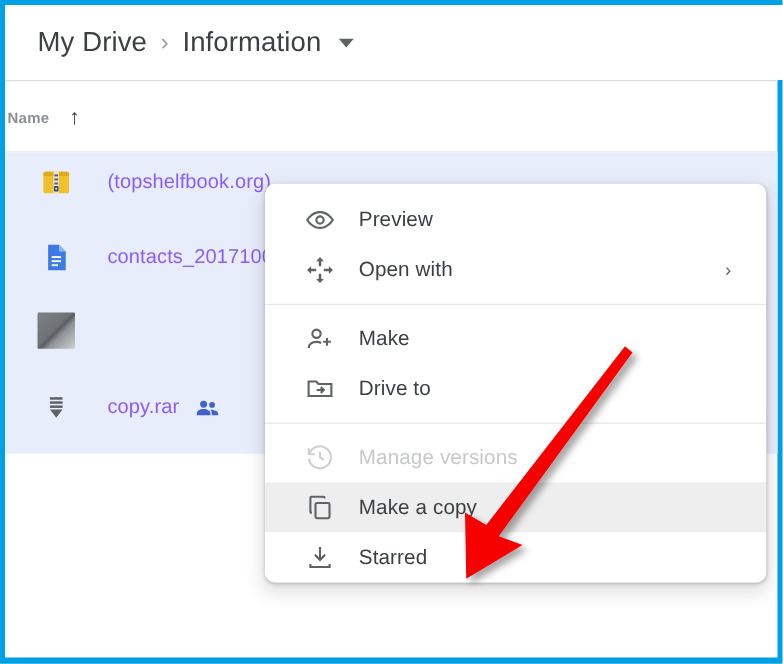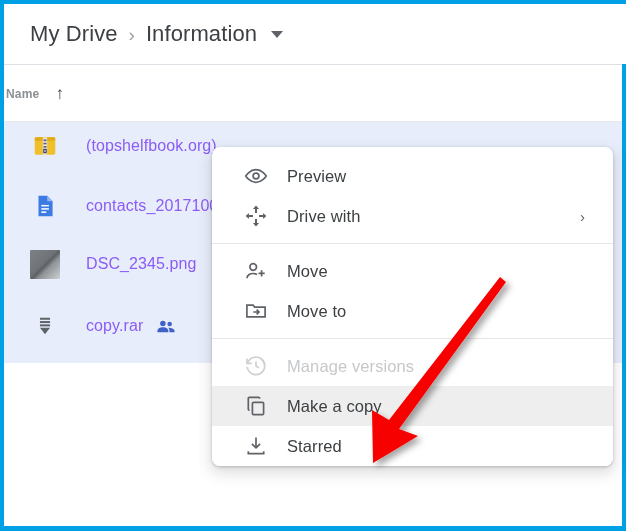--- a/index.html
+++ b/index.html
@@ -253,21 +253,20 @@
           <rect x="8.6" y="17" width="4.6" height="1.4" fill="#ffffff"></rect>
         </svg>
       </span>
       <span class="file-name">contacts_20171001</span>
     </div>
 
     <div class="file-row" style="top:118px;">
       <span class="file-icon">
         <span class="thumb"></span>
       </span>
-      <span class="file-name">DSC_2345.png</span>
     </div>
 
     <div class="file-row" style="top:180px;">
       <span class="file-icon">
         <svg width="22" height="22" viewBox="0 0 24 24">
           <rect x="6.5" y="3" width="11" height="2.2" fill="#5f6368"></rect>
           <rect x="6.5" y="6.6" width="11" height="2.2" fill="#5f6368"></rect>
           <rect x="6.5" y="10.2" width="11" height="2.2" fill="#5f6368"></rect>
           <path d="M6.5 13.8h11L12 21z" fill="#5f6368"></path>
         </svg>
@@ -296,45 +295,45 @@
       </span>
       <span class="mi-label">Preview</span>
     </div>
 
     <div class="mi">
       <span class="mi-icon">
         <svg width="24" height="24" viewBox="0 0 24 24" fill="currentColor">
           <path d="M12 1.6l3.1 3.3h-2.1v4.1h-2V4.9H8.9zM12 22.4l-3.1-3.3h2.1V15h2v4.1h2.1zM1.6 12l3.3-3.1v2.1H9v2H4.9v2.1zM22.4 12l-3.3 3.1V13H15v-2h4.1V8.9z"></path>
         </svg>
       </span>
-      <span class="mi-label">Drive with</span>
+      <span class="mi-label">Open with</span>
       <span class="mi-sub">›</span>
     </div>
 
     <div class="mi-sep"></div>
 
     <div class="mi">
       <span class="mi-icon">
         <svg width="24" height="24" viewBox="0 0 24 24" fill="none" stroke="currentColor" stroke-width="1.7">
           <circle cx="9.2" cy="8" r="3.3"></circle>
           <path d="M3 19.3c0-3 2.8-4.8 6.2-4.8 1.4 0 2.7.3 3.8.9"></path>
           <path d="M17.6 11.3v6.2M14.5 14.4h6.2"></path>
         </svg>
       </span>
-      <span class="mi-label">Move</span>
+      <span class="mi-label">Make</span>
     </div>
 
     <div class="mi">
       <span class="mi-icon">
         <svg width="24" height="24" viewBox="0 0 24 24" fill="none" stroke="currentColor" stroke-width="1.7">
           <path d="M2.9 6.2h6.2l1.6 2h10.4v9.6H2.9z"></path>
           <path d="M9.3 13h5.6M12.6 10.7l2.4 2.3-2.4 2.3"></path>
         </svg>
       </span>
-      <span class="mi-label">Move to</span>
+      <span class="mi-label">Drive to</span>
     </div>
 
 
     <div class="mi-sep"></div>
 
     <div class="mi disabled">
       <span class="mi-icon">
         <svg width="24" height="24" viewBox="0 0 24 24" fill="none" stroke="currentColor" stroke-width="1.7">
           <path d="M3.5 9.3A8.8 8.8 0 1 1 3.2 13"></path>
           <path d="M3 4.6v4.8h4.8"></path>

